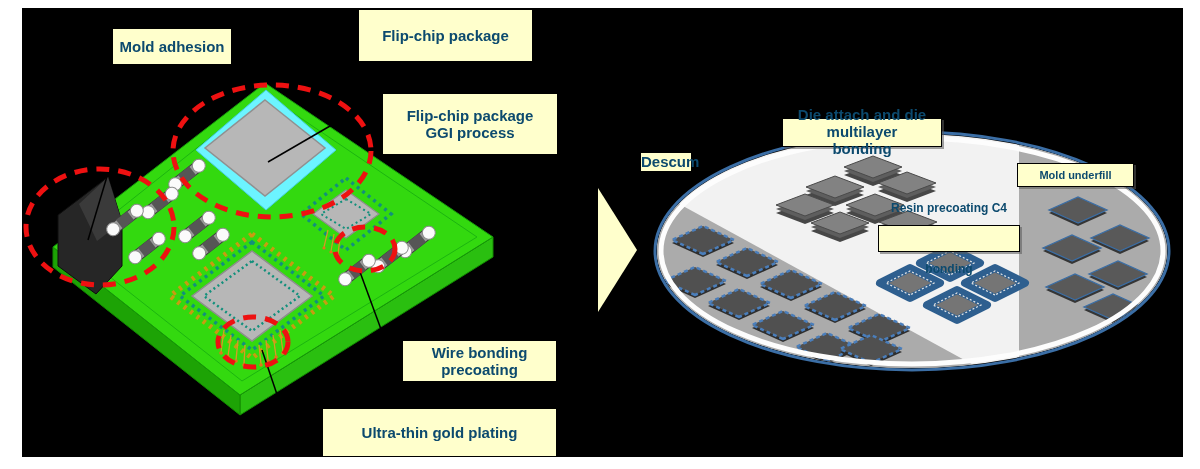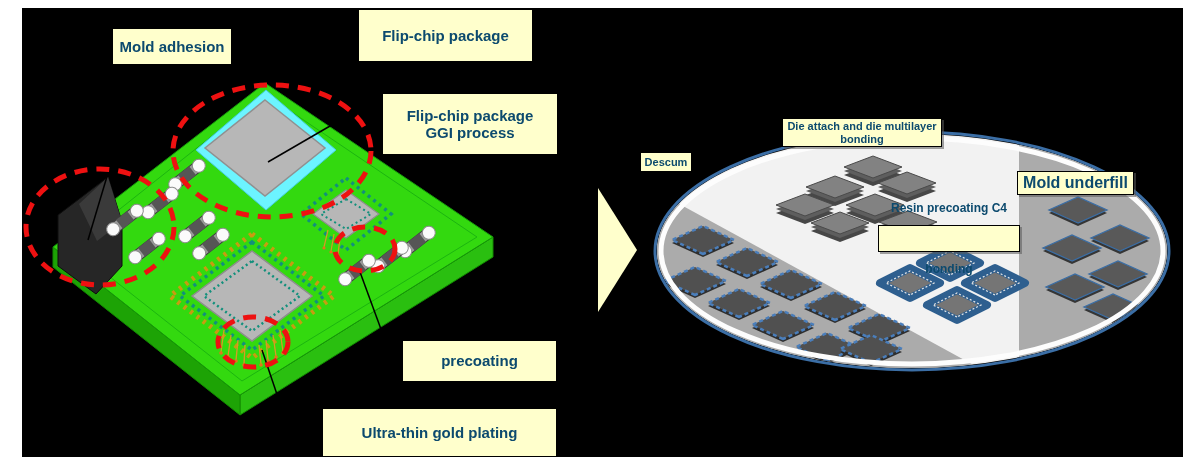--- a/index.html
+++ b/index.html
@@ -5,21 +5,21 @@
   html,body{margin:0;padding:0;background:#ffffff;}
   .stage{position:relative;width:1200px;height:469px;background:#ffffff;overflow:hidden;
          font-family:"Liberation Sans",sans-serif;}
   .canvas{position:absolute;left:22px;top:8px;width:1161px;height:449px;background:#000000;}
   .gfx{position:absolute;left:0;top:0;width:1200px;height:469px;}
   .label{position:absolute;box-sizing:border-box;background:#ffffcc;border:1px solid #000;
          color:#0c4a6e;font-weight:bold;text-align:center;display:flex;flex-direction:column;
          justify-content:center;line-height:1.15;z-index:5;}
   .label span{display:block;}
   .lb-big{font-size:15px;}
-  .lb-sm{font-size:11px;line-height:1.12;}
+  .lb-sm{font-size:15px;line-height:1.12;}
   .lb-shadow{box-shadow:2px 2px 0 rgba(90,90,90,0.55);}
 </style>
 </head>
 <body>
 
 <div class="stage">
   <div class="canvas"></div>
 
   <svg class="gfx" viewBox="0 0 1200 469" xmlns="http://www.w3.org/2000/svg">
     <defs>
@@ -196,37 +196,38 @@
   <div class="label lb-big" style="left:358px;top:9px;width:175px;height:53px;">
     <span>Flip-chip package</span>
   </div>
 
   <div class="label lb-big" style="left:382px;top:93px;width:176px;height:62px;">
     <span>Flip-chip package</span>
     <span>GGI process</span>
   </div>
 
   <div class="label lb-big" style="left:402px;top:340px;width:155px;height:42px;">
+    <span>Wire bonding</span>
     <span>precoating</span>
   </div>
 
   <div class="label lb-big" style="left:322px;top:408px;width:235px;height:49px;">
     <span>Ultra-thin gold plating</span>
   </div>
 
   <div class="label lb-sm" style="left:640px;top:152px;width:52px;height:20px;text-align:center;">
     <span>Descum</span>
   </div>
 
   <div class="label lb-sm lb-shadow" style="left:782px;top:118px;width:160px;height:29px;">
     <span>Die attach and die multilayer</span>
     <span>bonding</span>
   </div>
 
-  <div class="label lb-sm lb-shadow" style="left:1017px;top:171px;width:117px;height:24px;font-size:16px;">
+  <div class="label lb-sm lb-shadow" style="left:1017px;top:163px;width:117px;height:24px;font-size:11px;">
     <span>Mold underfill</span>
   </div>
 
   <div class="label lb-sm lb-shadow" style="left:878px;top:225px;width:142px;height:27px;font-size:12px;line-height:1.05;gap:48px;">
     <span>Resin precoating C4</span>
     <span>bonding</span>
   </div>
 </div>
 
 </body></html>

